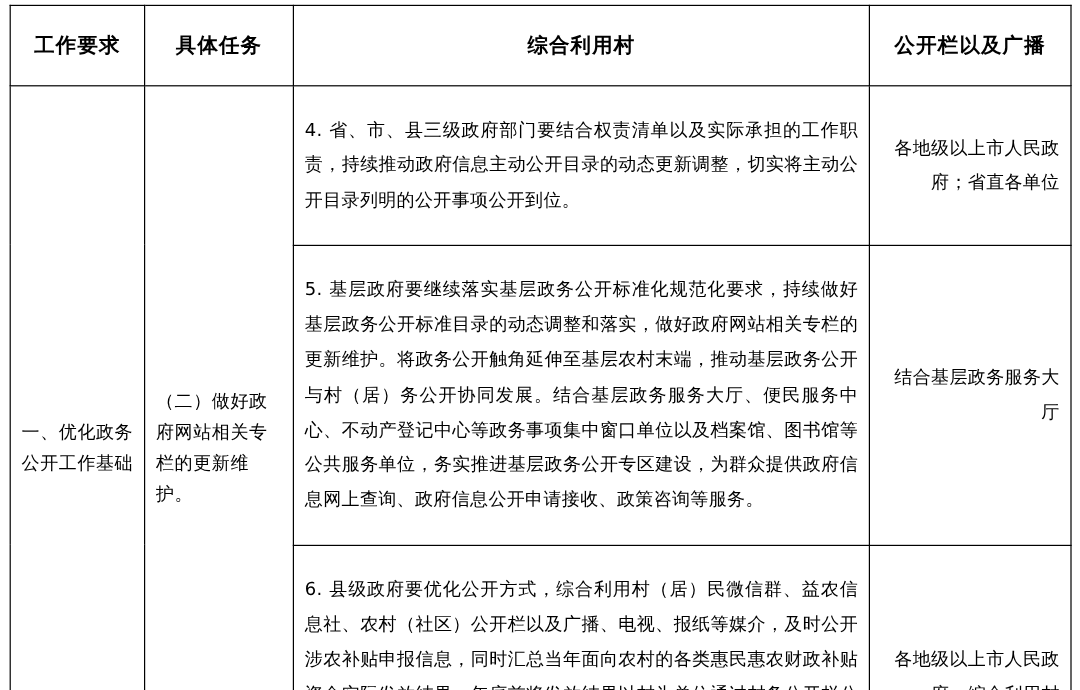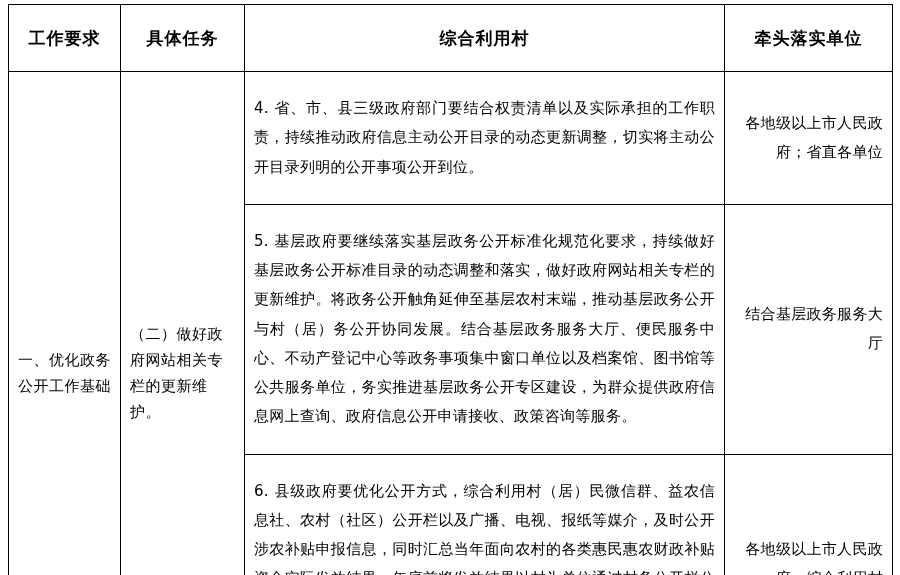--- a/index.html
+++ b/index.html
@@ -84,21 +84,21 @@
       <col class="col-a">
       <col class="col-b">
       <col class="col-c">
       <col class="col-d">
     </colgroup>
     <thead>
       <tr>
         <th>工作要求</th>
         <th>具体任务</th>
         <th>综合利用村</th>
-        <th>牵头落实单位</th>
+        <th>公开栏以及广播</th>
       </tr>
     </thead>
     <tbody>
       <tr>
         <td class="cell-a" rowspan="3">一、优化政务公开工作基础</td>
         <td class="cell-b" rowspan="3">（二）做好政府网站相关专栏的更新维护。</td>
         <td class="cell-c">4. 省、市、县三级政府部门要结合权责清单以及实际承担的工作职责，持续推动政府信息主动公开目录的动态更新调整，切实将主动公开目录列明的公开事项公开到位。</td>
         <td class="cell-d">各地级以上市人民政府；省直各单位</td>
       </tr>
       <tr>

